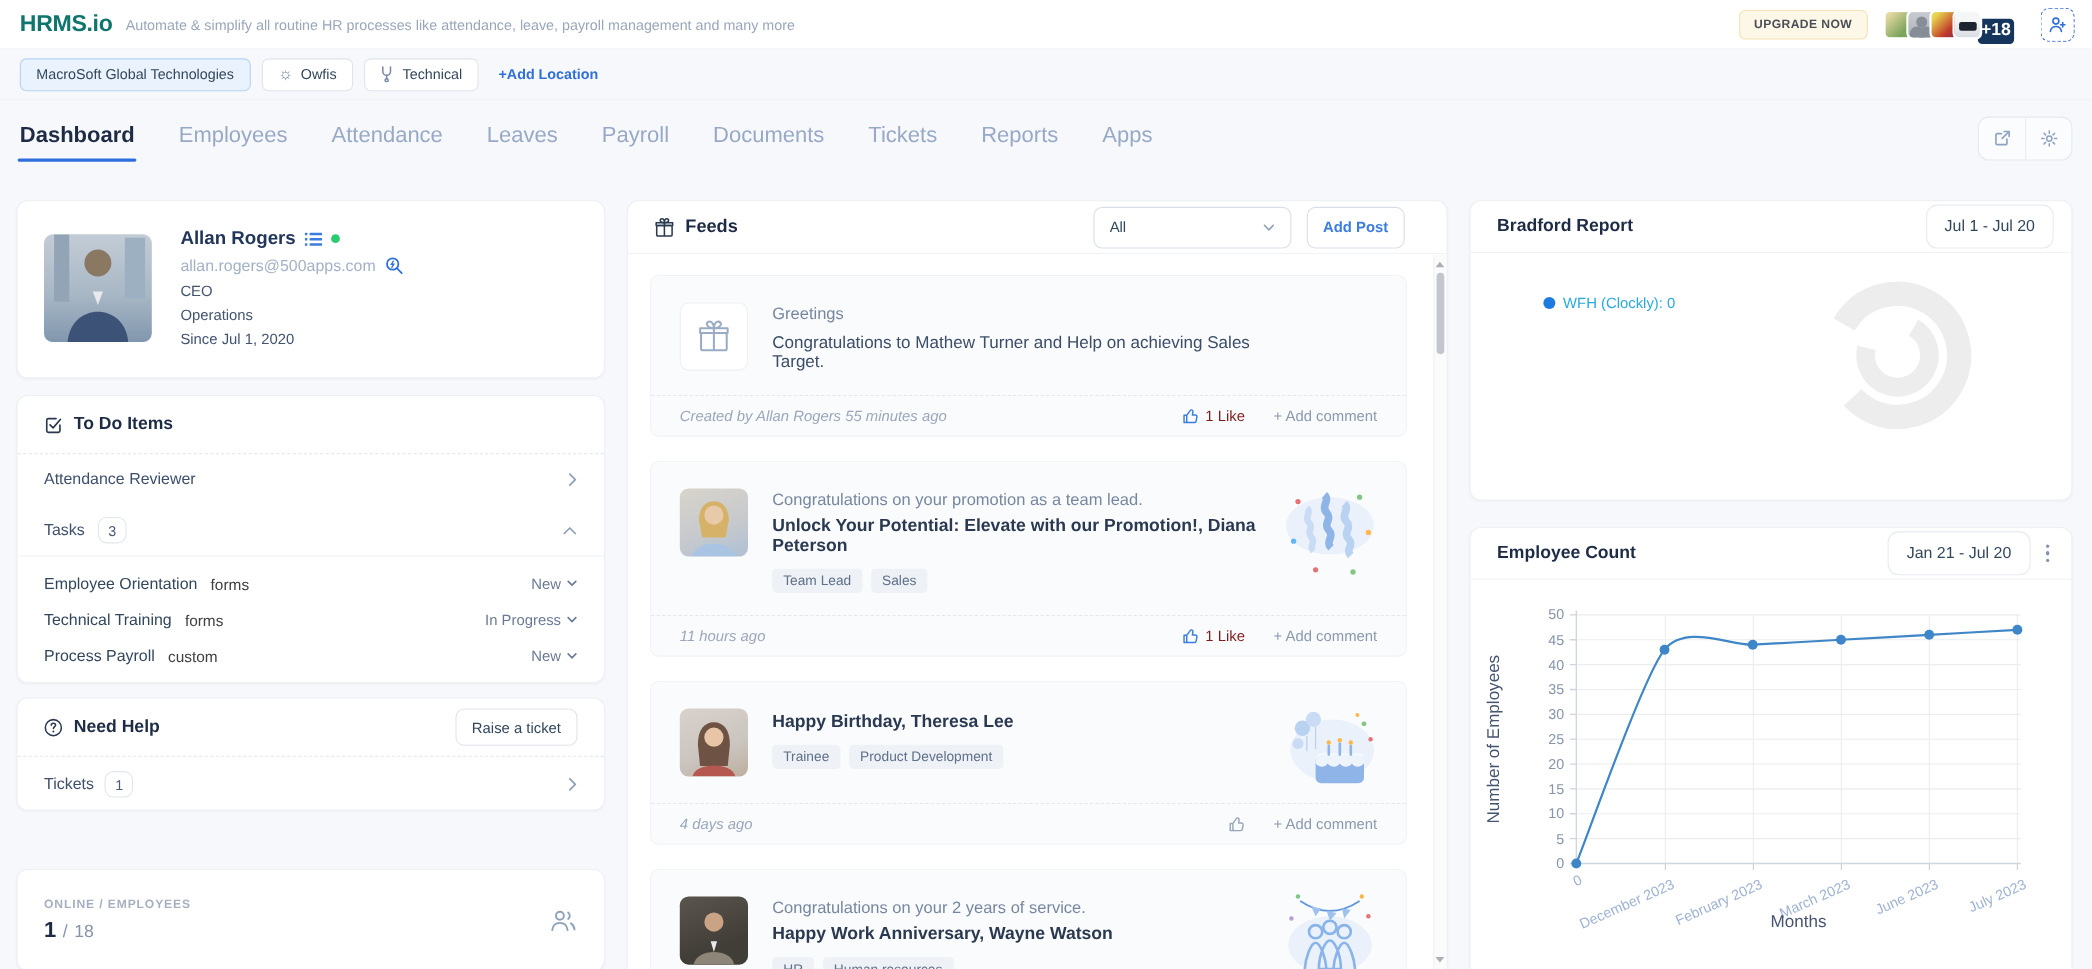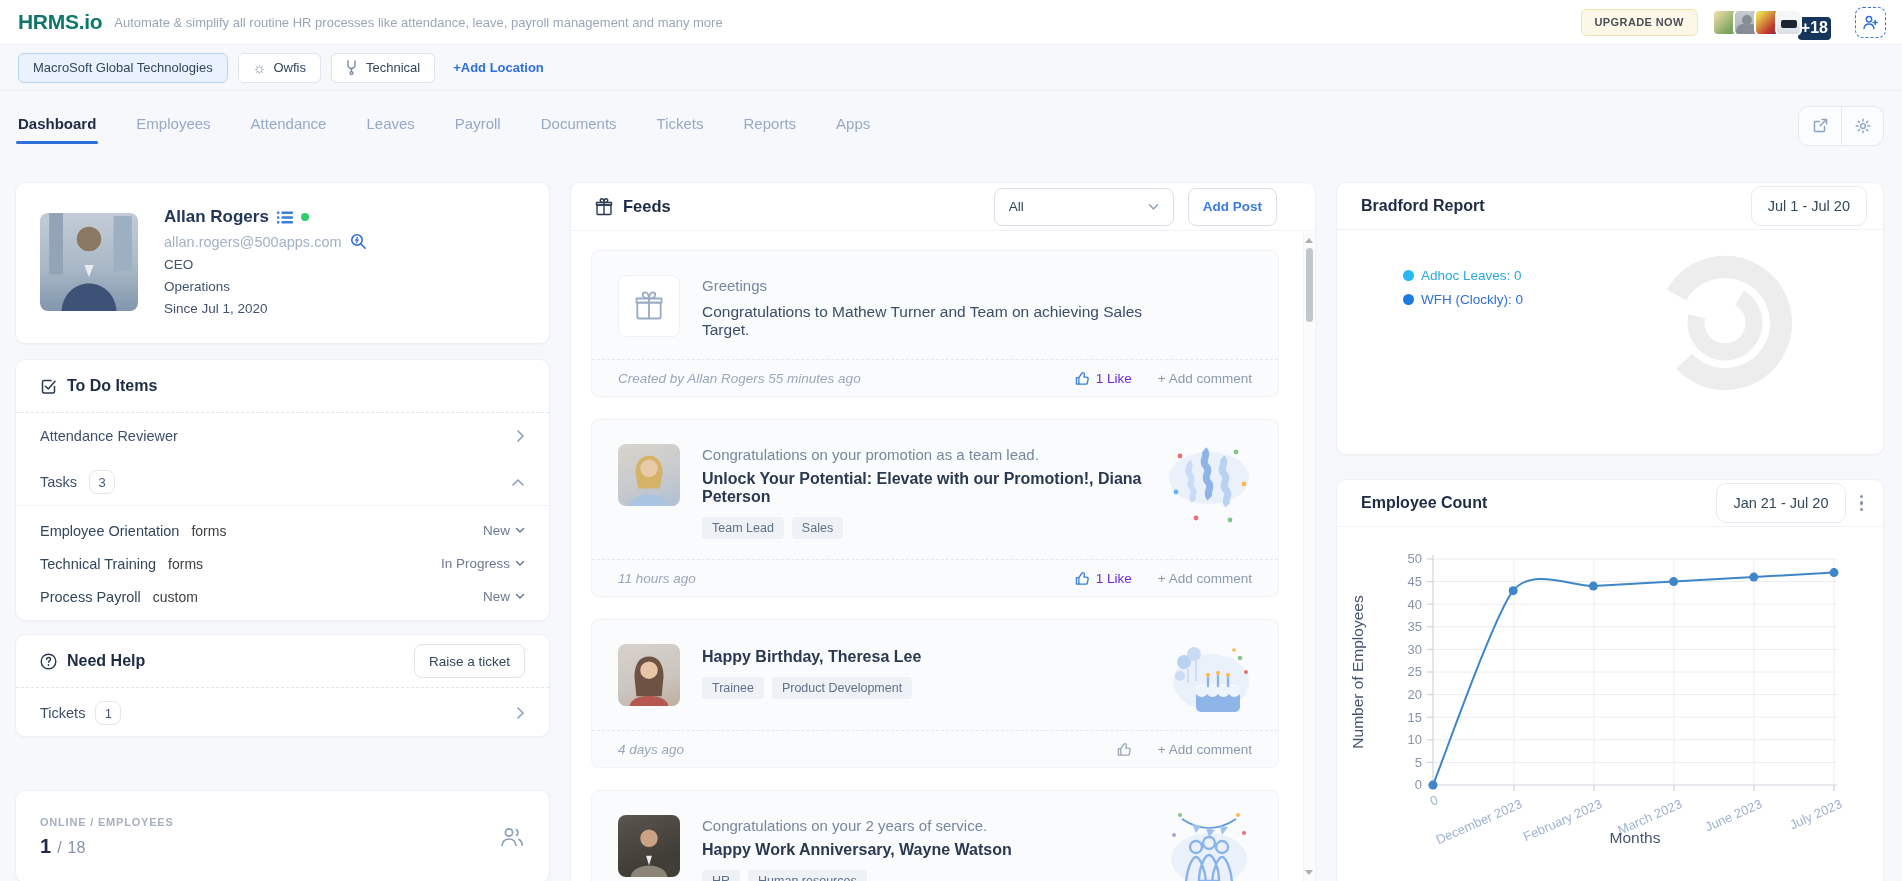--- a/index.html
+++ b/index.html
@@ -28,21 +28,21 @@
   
   .location-bar { position:absolute; top:45px; left:0; width:1902px; height:46px; display:flex; align-items:center; padding:0 18px; gap:10px; border-bottom:1px solid #eef1f5; }
   .loc-chip { height:30px; display:inline-flex; align-items:center; gap:7px; padding:0 14px; border-radius:6px; font-size:13px; color:#33475b; background:#fff; border:1px solid #e0e4eb; cursor:pointer; }
   .loc-chip.active { background:#e9f2fd; border-color:#b5d3f2; }
   .loc-icon { color:#7c8aa5; font-size:15px; line-height:1; display:flex; }
   .add-location { font-size:13px; font-weight:600; color:#2f6fdb; margin-left:8px; cursor:pointer; }
 
   
   .nav-row { position:absolute; top:91px; left:0; width:1902px; height:69px; display:flex; align-items:center; padding:0 18px; }
   .nav-tabs { display:flex; gap:40px; align-items:center; }
-  .nav-tab { font-size:15px; color:#97a9c6; cursor:pointer; position:relative; padding:14px 0 18px; }
+  .nav-tab { font-size:20px; color:#97a9c6; cursor:pointer; position:relative; padding:14px 0 18px; }
   .nav-tab.active { color:#1d2b45; font-weight:600; }
   .nav-tab.active::after { content:""; position:absolute; left:-2px; right:-2px; bottom:6px; height:3px; background:#2f6fdb; border-radius:2px; }
   .nav-actions { margin-left:auto; height:40px; border:1px solid #e4e9f0; background:#fbfcfe; border-radius:10px; display:flex; align-items:center; }
   .nav-action { width:42px; height:100%; display:flex; align-items:center; justify-content:center; cursor:pointer; }
   .nav-action + .nav-action { border-left:1px solid #e7ecf2; }
 
   
   .card { position:absolute; background:#fff; border:1px solid #edf0f4; border-radius:10px; box-shadow:0 1px 2px rgba(25,39,62,.03); }
   .card-title { font-size:16px; font-weight:700; color:#1d2b45; }
   .dashed-div { border-top:1px dashed #dfe5ec; }
@@ -100,21 +100,21 @@
   .feed-text { margin-left:22px; padding-top:2px; max-width:440px; }
   .feed-subtitle { font-size:15px; color:#76879f; }
   .feed-title { font-size:16px; font-weight:700; color:#2a3950; margin-top:7px; }
   .feed-title.normal { font-weight:400; font-size:15.5px; color:#3c4d68; margin-top:9px; }
   .tag-row { display:flex; gap:8px; margin-top:11px; }
   .tag { background:#eef1f5; border-radius:4px; padding:4px 10px; font-size:12.5px; color:#5f7089; }
   .feed-foot { border-top:1px dashed #e3e8ee; min-height:37px; display:flex; align-items:center; padding:8px 26px; }
   .feed-time { font-size:13.5px; font-style:italic; color:#9aa7ba; }
   .foot-right { margin-left:auto; display:flex; align-items:center; gap:26px; }
   .like-group { display:flex; align-items:center; gap:6px; font-size:13.5px; cursor:pointer; }
-  .like-group.liked { color:#6d28d9; }
+  .like-group.liked { color:#7f1d1d; }
   .like-group.unliked { color:#9aa7ba; }
   .add-comment { font-size:13.5px; color:#8a99ad; cursor:pointer; }
   .feed-illus { position:absolute; right:26px; top:16px; }
   .feed-avatar svg { position:absolute; inset:0; }
   .av-p2 { background:linear-gradient(160deg,#d8d4cb 0%,#c6c9cd 60%,#aebfd4 100%); }
   .av-p3 { background:linear-gradient(160deg,#d9d2cc 0%,#cbc5bf 60%,#bdae9e 100%); }
   .av-p4 { background:linear-gradient(160deg,#5a554e 0%,#413d37 70%); }
 
   
   .scrollbar { position:absolute; right:1px; top:49px; bottom:0; width:11px; background:#fbfbfc; border-left:1px solid #f1f2f4; }
@@ -404,21 +404,21 @@
         <div class="feed-media icon-box">
           <svg width="30" height="30" viewBox="0 0 18 18" fill="none" stroke="#9aabc4" stroke-width="1.1" stroke-linejoin="round">
             <rect x="2" y="7" width="14" height="9.5" rx="1"></rect>
               <path d="M1.5 4.5h15v2.5h-15z"></path>
               <path d="M9 4.5v12"></path>
             <path d="M9 4.5C7 4.5 5.2 3.6 5.2 2.3 5.2 1.3 6 .8 6.8.8 8 .8 9 2.5 9 4.5zM9 4.5c2 0 3.8-.9 3.8-2.2 0-1-.8-1.5-1.6-1.5C10 .8 9 2.5 9 4.5z"></path>
           </svg>
         </div>
         <div class="feed-text">
           <div class="feed-subtitle hide-empty">Greetings</div>
-          <div class="feed-title normal">Congratulations to Mathew Turner and Team on achieving Sales Target.</div>
+          <div class="feed-title normal">Congratulations to Mathew Turner and Help on achieving Sales Target.</div>
         </div>
       </div>
       <div class="feed-foot">
         <span class="feed-time hide-empty">Created by Allan Rogers 55 minutes ago</span>
         <span class="foot-right">
           <span class="like-group liked">
             <svg width="15" height="15" viewBox="0 0 16 16" fill="none" stroke="#3b7ddd" stroke-width="1.4" stroke-linejoin="round">
                 <path d="M1.5 7h2.6v7H1.5zM4.1 13.3l1.2.7h6.3c.8 0 1.5-.6 1.6-1.4l.8-4.1c.2-1-.6-1.9-1.6-1.9H9.6l.5-3.2c.1-.9-.6-1.7-1.5-1.7-.5 0-1 .3-1.2.7L4.1 7"></path>
               </svg>
             <span class="hide-empty">1 Like</span>
@@ -571,24 +571,20 @@
       </div>
   </div>
 </section>
 
 <section class="card" id="bradford-card">
   <div class="panel-head">
     <span class="card-title">Bradford Report</span>
     <div class="date-box">Jul 1 - Jul 20</div>
   </div>
   <div class="legend">
-    <div class="legend-item">
-      <span class="legend-dot" style="background: rgb(37, 184, 244);"></span>
-      <span>Adhoc Leaves: 0</span>
-    </div>
     <div class="legend-item">
       <span class="legend-dot" style="background: rgb(31, 122, 224);"></span>
       <span>WFH (Clockly): 0</span>
     </div>
   </div>
   <div class="donut-wrap">
     <svg width="164" height="164" viewBox="0 0 164 164" fill="none">
       <circle cx="82" cy="82" r="56" stroke="#ededed" stroke-width="22" stroke-dasharray="280 72" transform="rotate(-150 82 82)"></circle>
       <circle cx="82" cy="82" r="29" stroke="#ededed" stroke-width="17" stroke-dasharray="128 55" transform="rotate(-60 82 82)"></circle>
     </svg>

